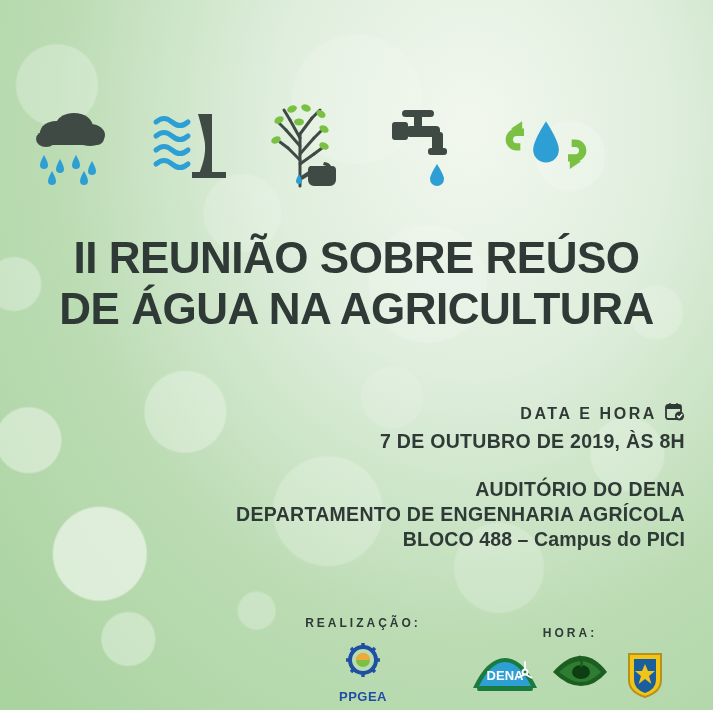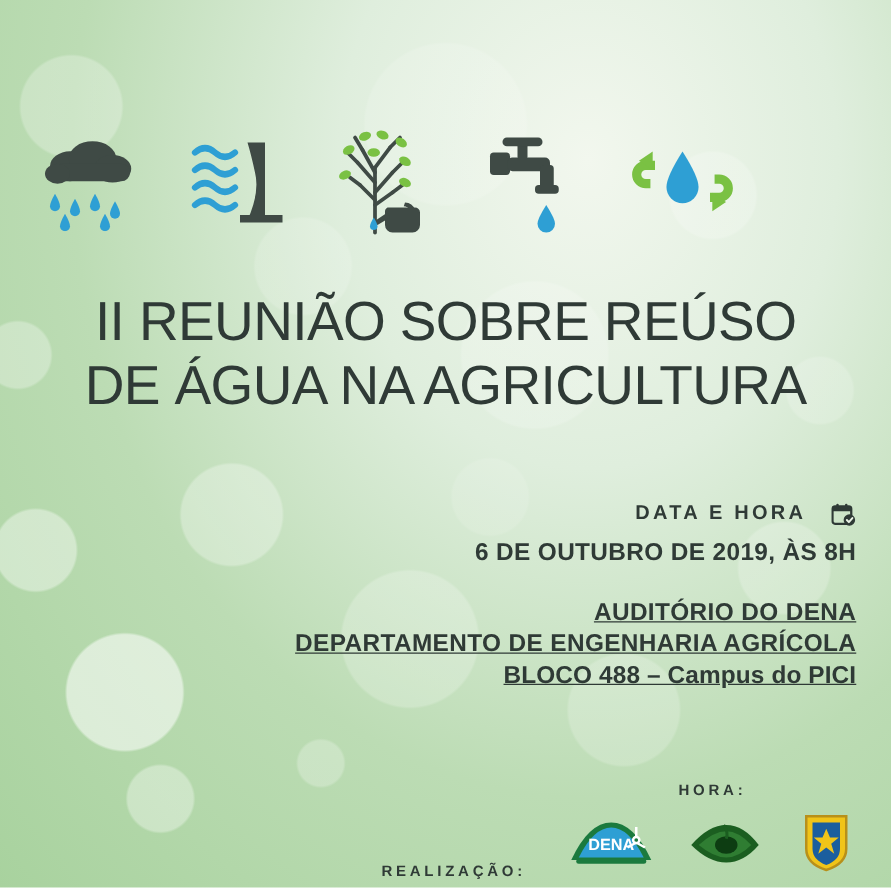--- a/index.html
+++ b/index.html
@@ -69,21 +69,21 @@
 
   
   .headline {
     position: absolute;
     top: 232px;
     left: 0;
     width: 713px;
     text-align: center;
     z-index: 3;
     color: #2f3a36;
-    font-weight: normal;
+    font-weight: bold;
     font-size: 44px;
     line-height: 1.16;
     letter-spacing: -0.5px;
   }
   .headline .line {
     display: block;
     white-space: nowrap;
   }
 
   
@@ -94,38 +94,37 @@
     width: 470px;
     text-align: right;
     color: #2f3a36;
     z-index: 3;
   }
   .info-label {
     font-size: 16px;
     font-weight: bold;
     letter-spacing: 2.6px;
     display: inline-flex;
-    align-items: flex-start;
-    gap: 20px;
+    align-items: center;
+    gap: 8px;
     justify-content: flex-end;
   }
   .info-value {
     font-size: 19.5px;
     font-weight: bold;
     letter-spacing: 0.3px;
     margin-top: 4px;
   }
   .gap-1 { height: 14px; }
   .gap-2 { height: 10px; }
   .addr-line {
     font-size: 19.5px;
     font-weight: bold;
     letter-spacing: 0.3px;
     line-height: 1.28;
-    text-decoration: underline;
   }
   .addr-line.mixed { letter-spacing: 0.1px; }
 
   
   .footer {
     position: absolute;
     left: 0;
     bottom: 0;
     width: 713px;
     height: 108px;
@@ -136,23 +135,23 @@
     text-align: center;
   }
   .footer-label {
     font-size: 12px;
     font-weight: bold;
     letter-spacing: 3px;
     color: #2f3a36;
   }
   .logos {
     display: flex;
-    align-items: center;
+    align-items: flex-start;
     justify-content: center;
-    gap: 20px;
+    gap: 4px;
     margin-top: 10px;
   }
   .col-realizacao { left: 288px; bottom: 6px; width: 150px; }
   .col-apoio      { left: 440px; bottom: 6px; width: 260px; }
 
   .logo-ppgea { width: 66px; text-align: center; }
   .logo-ppgea .cap { font-size: 13px; font-weight: bold; color: #1f4fa3; letter-spacing: 0.5px; margin-top: 1px;}
   .logo-dena { width: 76px; text-align: center; }
   .logo-ufc  { width: 56px; }
   .logo-leaf { width: 66px; }
@@ -263,36 +262,51 @@
         <svg width="20" height="20" viewBox="0 0 20 20">
           <rect x="1" y="3" width="15" height="14" rx="2" fill="none" stroke="#2f3a36" stroke-width="1.8"></rect>
           <rect x="1" y="3" width="15" height="4" fill="#2f3a36"></rect>
           <rect x="4" y="1" width="2" height="4" rx="1" fill="#2f3a36"></rect>
           <rect x="11" y="1" width="2" height="4" rx="1" fill="#2f3a36"></rect>
           <circle cx="14.5" cy="14" r="4.6" fill="#2f3a36"></circle>
           <path d="M12.5 14 l1.6 1.7 l2.8 -3.2" fill="none" stroke="#eaf3e6" stroke-width="1.6" stroke-linecap="round" stroke-linejoin="round"></path>
         </svg>
       </span>
     </div>
-    <div class="info-value">6 DE OUTUBRO DE 2019, ÀS 8H</div>
+    <div class="info-value">7 DE OUTUBRO DE 2019, ÀS 8H</div>
 
     <div class="gap-1"></div>
 
 
     <div class="gap-2"></div>
 
     <div class="addr-line">AUDITÓRIO DO DENA</div>
     <div class="addr-line">DEPARTAMENTO DE ENGENHARIA AGRÍCOLA</div>
     <div class="addr-line mixed">BLOCO 488 – Campus do PICI</div>
   </div>
 
   <div class="footer">
 
     <div class="footer-col col-realizacao">
       <div class="footer-label">REALIZAÇÃO:</div>
+      <div class="logos">
+        <div class="logo-ppgea">
+          <svg width="52" height="44" viewBox="0 0 52 44">
+            <g fill="#1f4fa3">
+              <circle cx="26" cy="20" r="13" fill="none" stroke="#1f4fa3" stroke-width="4"></circle>
+              <g stroke="#1f4fa3" stroke-width="3.4">
+                <path d="M26 3 v5 M26 32 v5 M9 20 h5 M38 20 h5 M14 8 l3.6 3.6 M34.4 28.4 L38 32 M14 32 l3.6 -3.6 M34.4 11.6 L38 8"></path>
+              </g>
+            </g>
+            <circle cx="26" cy="20" r="7" fill="#7ac143"></circle>
+            <path d="M19 20 a7 7 0 0 1 14 0 z" fill="#f0a93b"></path>
+          </svg>
+          <div class="cap">PPGEA</div>
+        </div>
+      </div>
     </div>
 
     <div class="footer-col col-apoio">
       <div class="footer-label">HORA:</div>
       <div class="logos">
 
         <div class="logo-dena">
           <svg width="72" height="48" viewBox="0 0 72 48">
             <path d="M4 38 q14 -30 32 -30 q18 0 32 30z" fill="#1b7a3e"></path>
             <path d="M10 36 q12 -24 26 -24 q14 0 26 24z" fill="#2e9fd4"></path>

